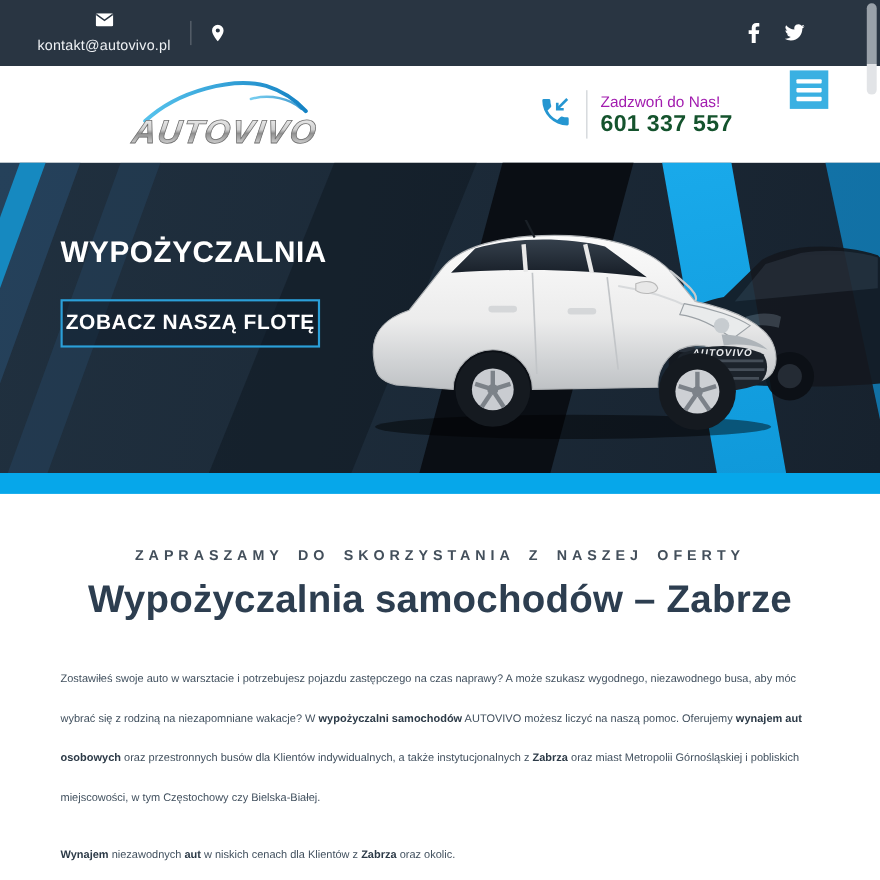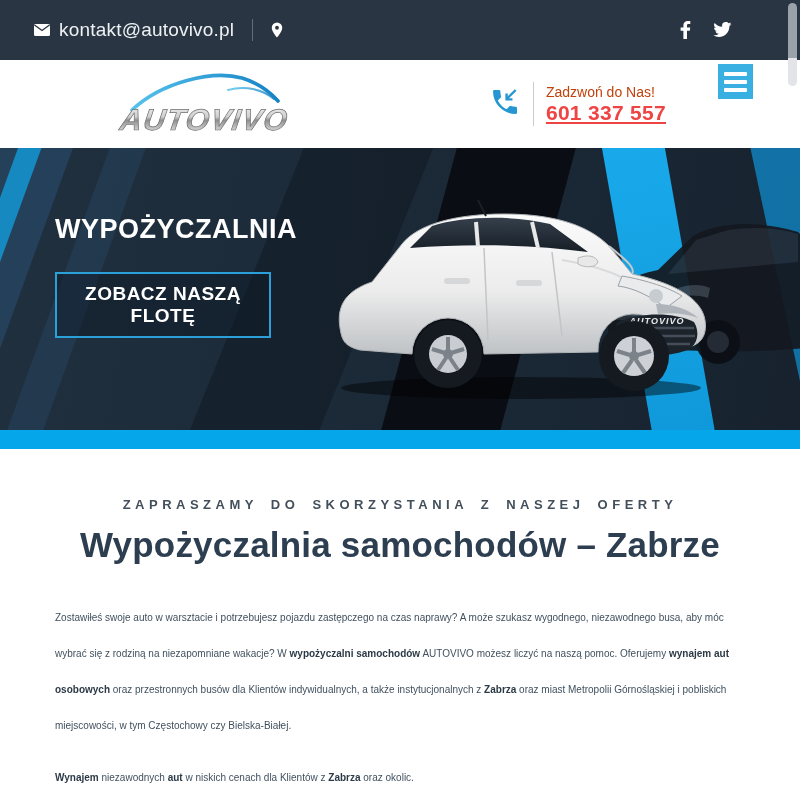--- a/index.html
+++ b/index.html
@@ -1,54 +1,54 @@
 <!DOCTYPE html>
 <html><head>
 <meta charset="utf-8">
 <style>
   * { margin:0; padding:0; box-sizing:border-box; }
   html,body { width:800px; height:800px; font-family:"Liberation Sans",sans-serif; background:#fff; }
   .page { position:relative; width:800px; height:800px; overflow:hidden; background:#fff; }
 
   
   .topbar { height:60px; background:#293542; display:flex; align-items:center; padding:0 34px; color:#eef1f4; }
-  .topbar .item { display:flex; align-items:center; gap:9px; font-size:19px; letter-spacing:.2px; }
+  .topbar .item { display:flex; align-items:center; gap:9px; font-size:13px; letter-spacing:.2px;flex-direction:column; }
   .topbar .sep { width:1px; height:22px; background:rgba(255,255,255,.28); margin:0 18px; }
   .topbar .spacer { flex:1; }
   .social { display:flex; align-items:center; gap:22px; margin-right:34px; }
   .social svg { display:block; }
   .tb-icon { display:flex; align-items:center; }
 
   
   .header { position:relative; height:88px; background:#ffffff; }
   .logo { position:absolute; left:116px; top:6px; }
   .phone-block { position:absolute; right:134px; top:22px; display:flex; align-items:center; gap:12px; }
   .phone-icon { color:#2596d1; }
   .phone-sep { width:1px; height:44px; background:#c8ccd1; }
-  .phone-txt .lbl { font-size:14px; color:#c2410c; }
-  .phone-txt .num { font-size:21px; font-weight:bold; color:#ef4444; letter-spacing:.3px; margin-top:1px;text-decoration:underline; }
+  .phone-txt .lbl { font-size:14px; color:#a21caf; }
+  .phone-txt .num { font-size:21px; font-weight:bold; color:#14532d; letter-spacing:.3px; margin-top:1px; }
   .hamburger { position:absolute; right:47px; top:4px; width:35px; height:35px; background:#3ab0e2; border:none; cursor:pointer;
                display:flex; flex-direction:column; justify-content:center; gap:4px; padding:0 6px; }
   .hamburger span { display:block; height:4px; background:#ffffff; border-radius:1px; }
 
   
   .hero { position:relative; height:282px; background:linear-gradient(100deg,#20303f 0%,#1b2937 55%,#17222e 100%); overflow:hidden; }
   .band { position:absolute; top:-70px; height:430px; }
   .band-steel1 { left:-52px; width:70px; background:rgba(42,82,118,.50); transform:rotate(20deg); }
   .band-steel2 { left:58px; width:34px; background:rgba(42,82,118,.30); transform:rotate(20deg); }
   .band-cyan-left { left:-34px; width:22px; background:rgba(20,150,210,.85); transform:rotate(20deg); }
   .band-dark-mid { left:250px; width:120px; background:rgba(9,14,21,.35); transform:rotate(22deg); }
   .band-black { left:420px; width:115px; background:#0a0e14; transform:rotate(15deg); }
   .band-cyan { left:628px; width:62px; background:linear-gradient(180deg,#1badee,#0d95d6); transform:rotate(-10deg); }
   .band-cyan-far { left:782px; width:70px; background:rgba(16,140,205,.75); transform:rotate(-12deg); }
 
   .hero-text { position:absolute; left:55px; top:66px; width:242px; text-align:center; z-index:5; }
   .hero-text h1 { font-size:27px; font-weight:700; color:#ffffff; letter-spacing:.5px; }
   .hero-text h2 { font-size:24px; font-weight:300; color:#eef3f6; letter-spacing:1.5px; margin-top:9px; }
-  .cta { display:block; width:216px; margin-top:27px; padding:9px 0; background:rgba(14,25,38,.45);
+  .cta { display:block; width:236px; margin-top:27px; padding:9px 0; background:rgba(14,25,38,.45);
          border:2px solid #2b9fd8; color:#ffffff; font-size:19px; font-weight:bold; letter-spacing:.5px;
          font-family:"Liberation Sans",sans-serif; cursor:pointer; }
 
   .bg-car { position:absolute; right:-8px; top:44px; z-index:2; opacity:.92; }
   .main-car { position:absolute; left:326px; top:52px; z-index:4; }
 
   
   .stripe { height:19px; background:#06a7ea; }
 
   

